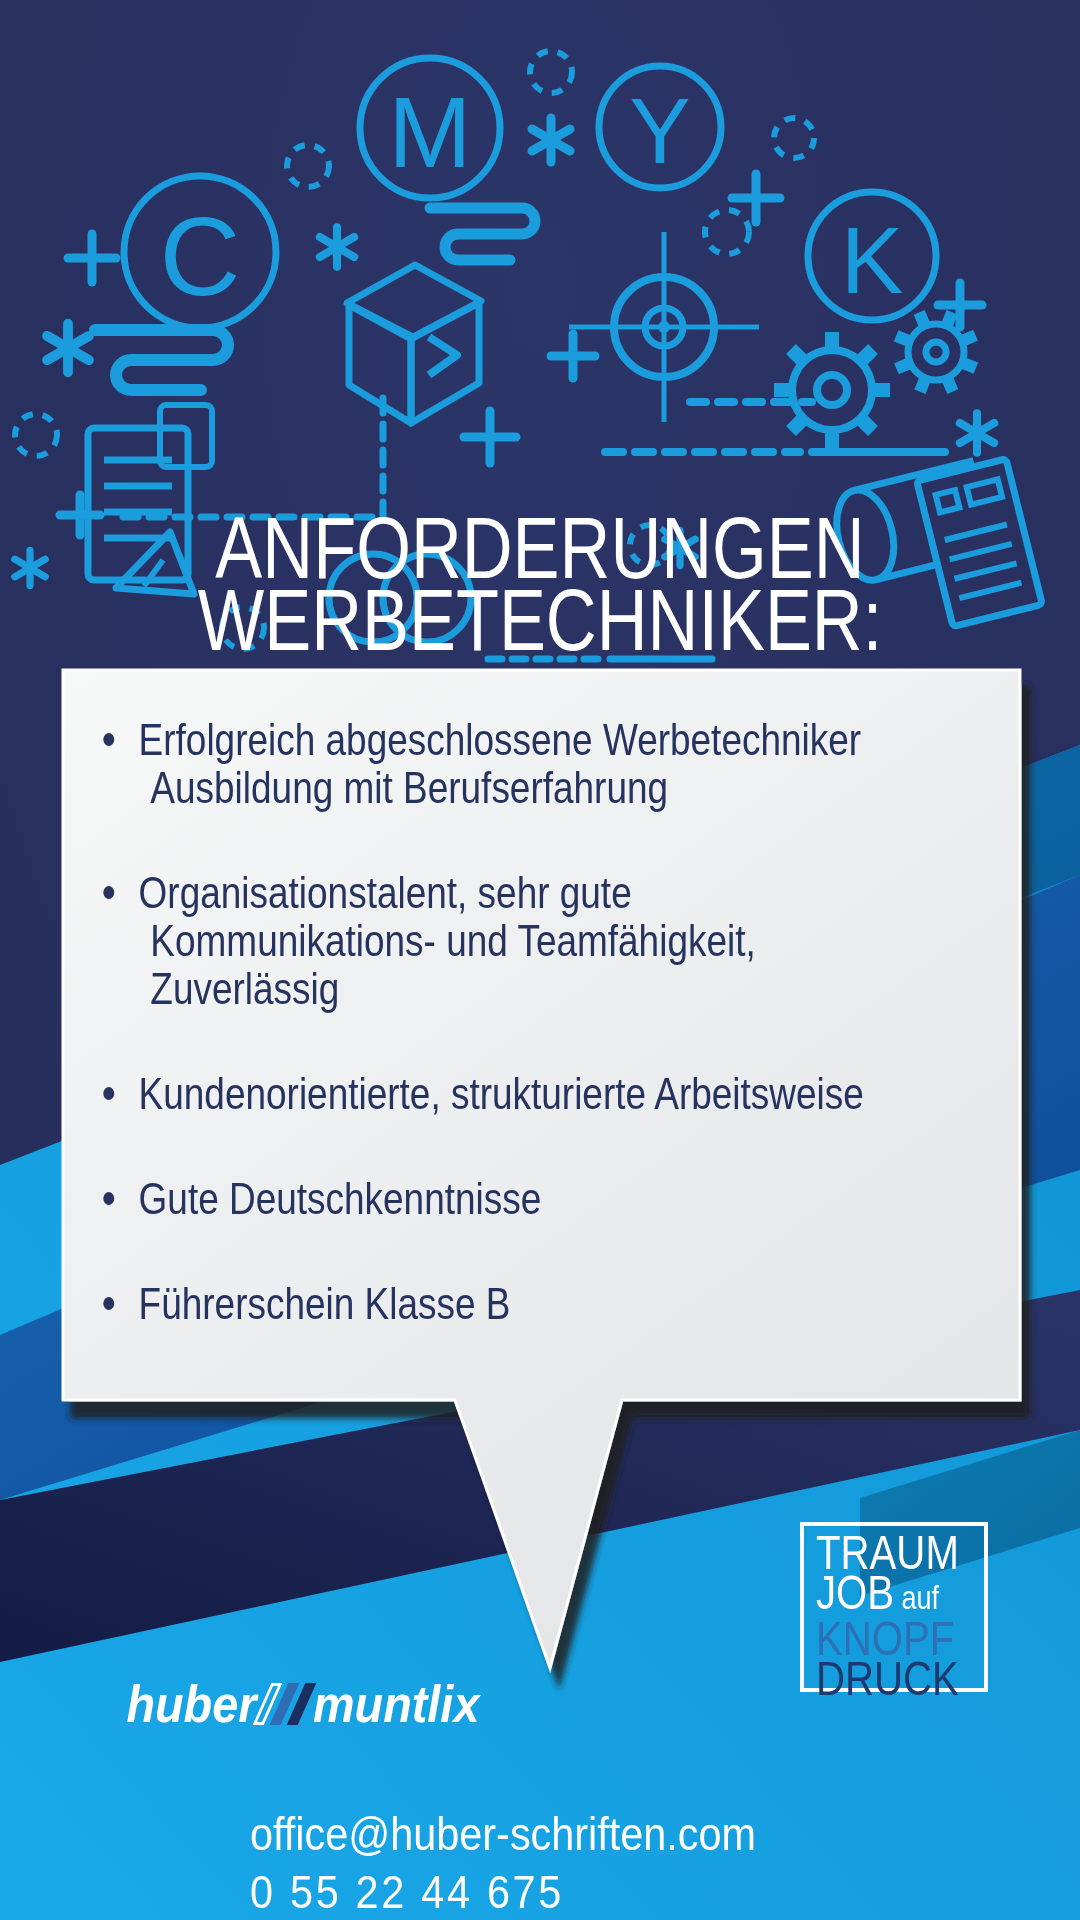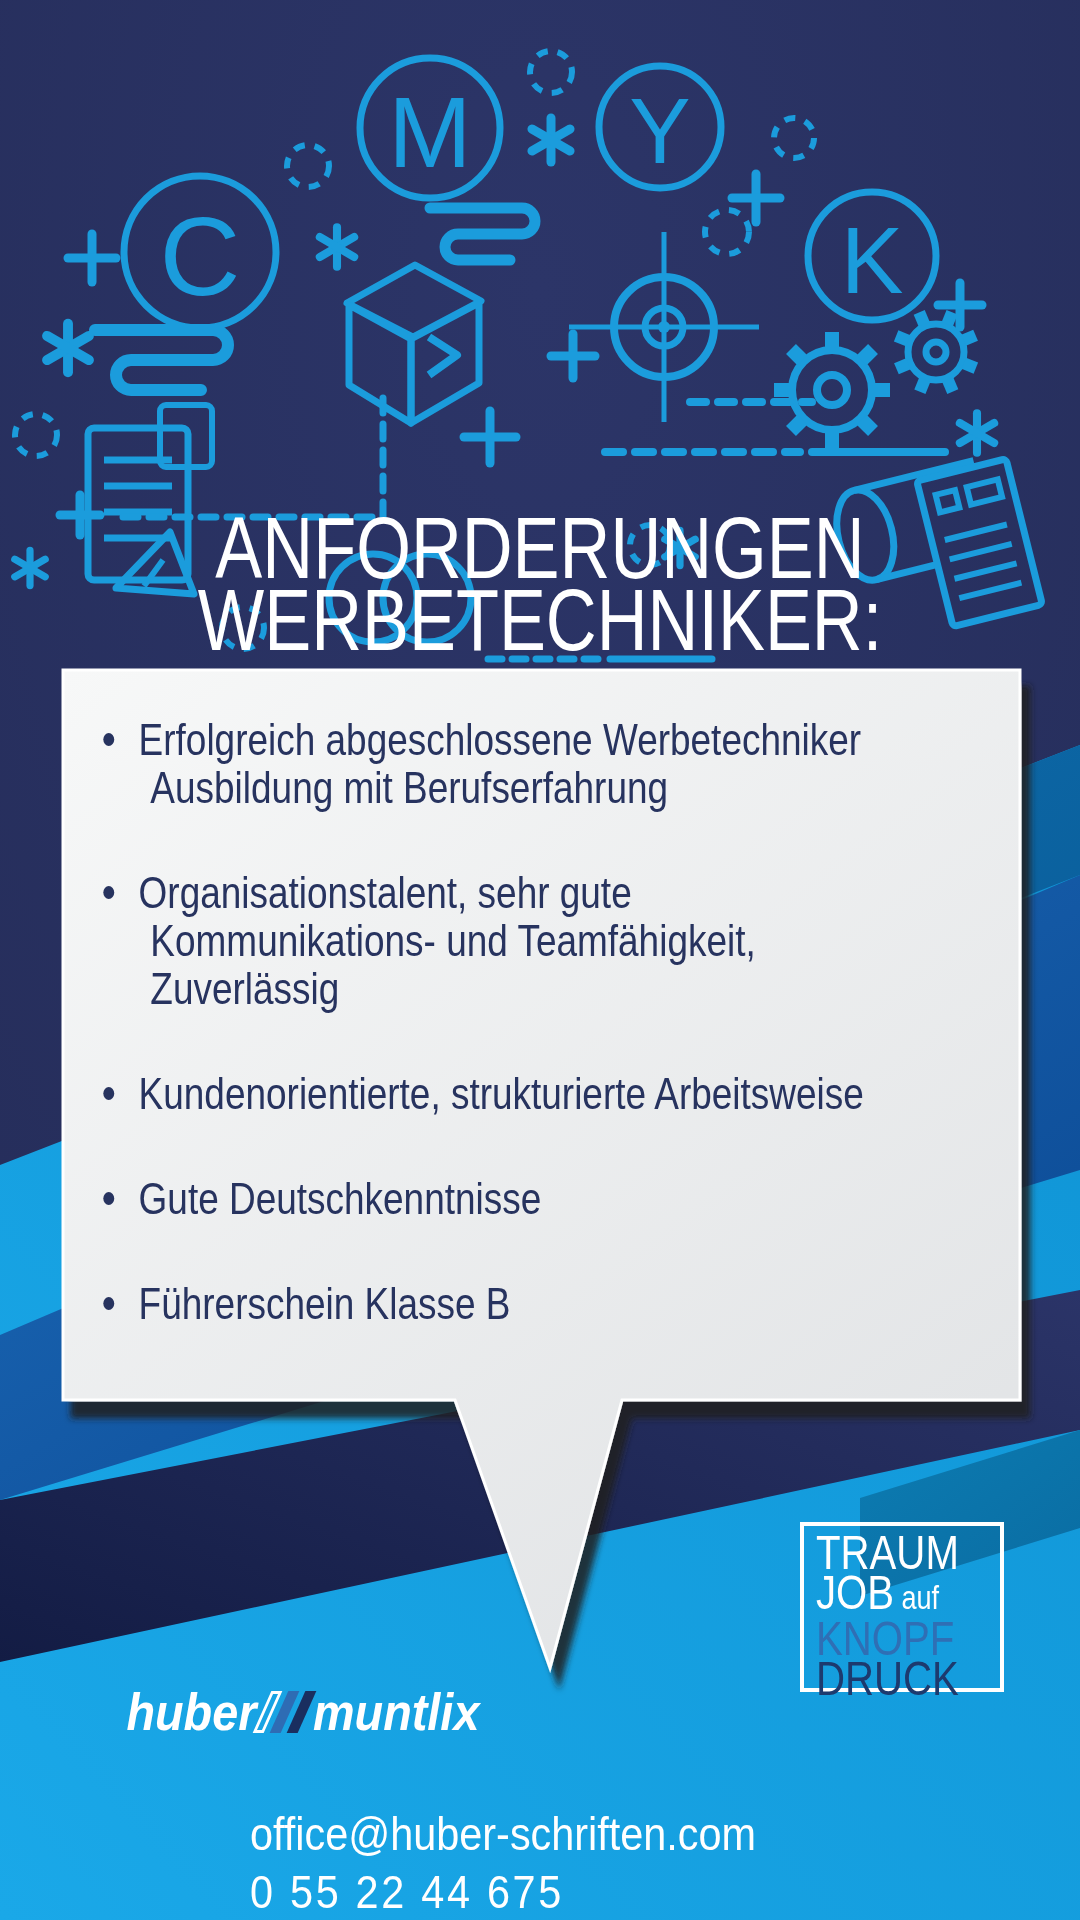--- a/index.html
+++ b/index.html
@@ -24,30 +24,30 @@
     color:#27335f;font-size:44px;line-height:48px;font-weight:400;
   }
   .req-list li::before{
     content:'';position:absolute;left:4px;top:17px;width:13px;height:13px;
     border-radius:50%;background:#27335f;
   }
   .req-list li div{white-space:nowrap;}
   .req-list li div.cont{padding-left:14px;}
   
   .stamp{
-    position:absolute;left:800px;top:1522px;width:204px;height:170px;z-index:4;
+    position:absolute;left:800px;top:1522px;width:188px;height:170px;z-index:4;
     border:4px solid #fff;padding:6px 0 0 12px;color:#fff;
   }
   .stamp .row{font-size:49px;line-height:40px;font-weight:400;transform:scaleX(.82);transform-origin:0 50%;white-space:nowrap;}
   .stamp .row2{display:flex;align-items:baseline;gap:9px;}
   .stamp .auf{font-size:33px;}
   .stamp .knopf{color:#2f6fb5;}
   .stamp .druck{color:#1d3a6e;}
   
-  .logo{position:absolute;left:112px;top:1680px;z-index:4;display:flex;align-items:center;height:48px;margin-top:8px;}
+  .logo{position:absolute;left:112px;top:1680px;z-index:4;display:flex;align-items:center;height:48px;}
   .logo .word{font-style:italic;font-weight:900;font-size:52px;color:#fff;transform:scaleX(.9);white-space:nowrap;}
   .logo .w1{transform-origin:100% 50%;}
   .logo .w2{transform-origin:0 50%;}
   .logo .slashes{display:flex;margin:0 3px;}
   .logo .sl{width:11px;height:42px;transform:skewX(-24deg);margin:0 3px;}
   .logo .sl1{border:3px solid #fff;background:transparent;}
   .logo .sl2{background:#2e6cb4;}
   .logo .sl3{background:#1a2e5f;}
   
   .contact{position:absolute;left:250px;top:1808px;z-index:4;color:#fff;}

